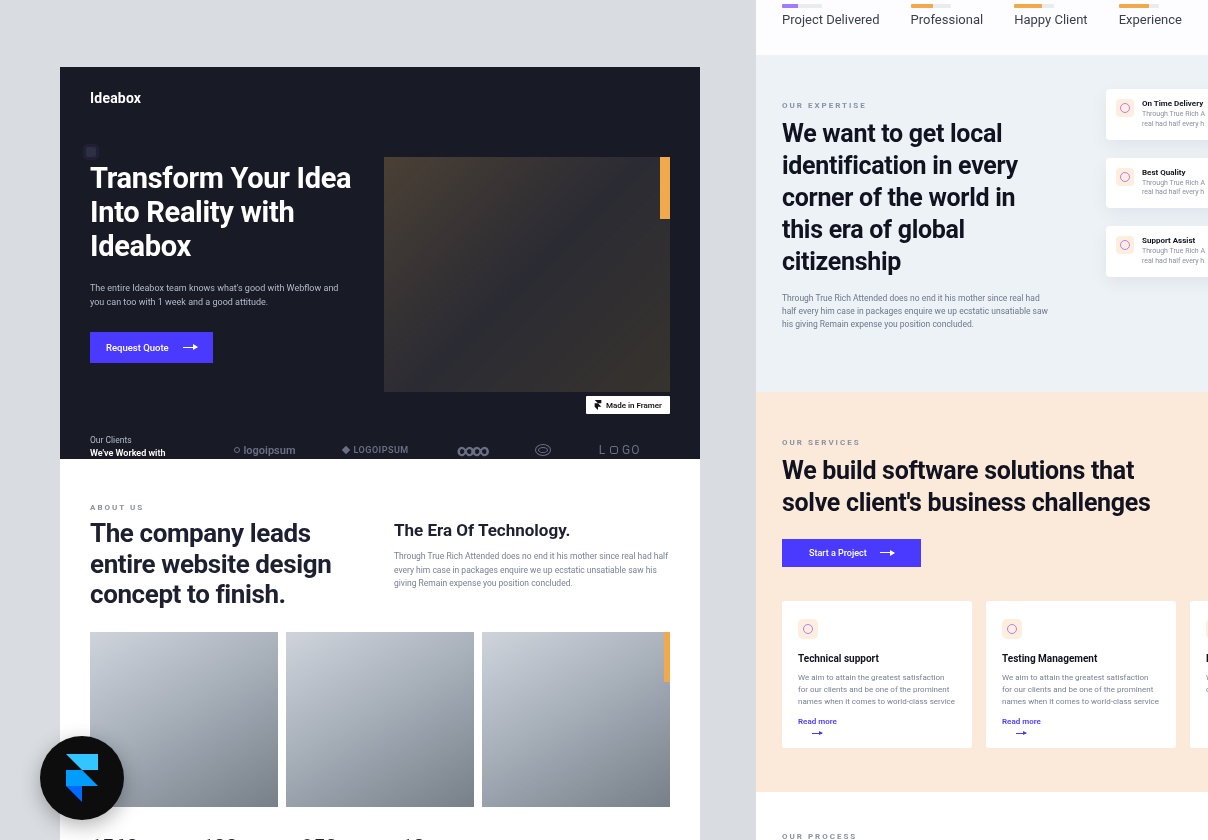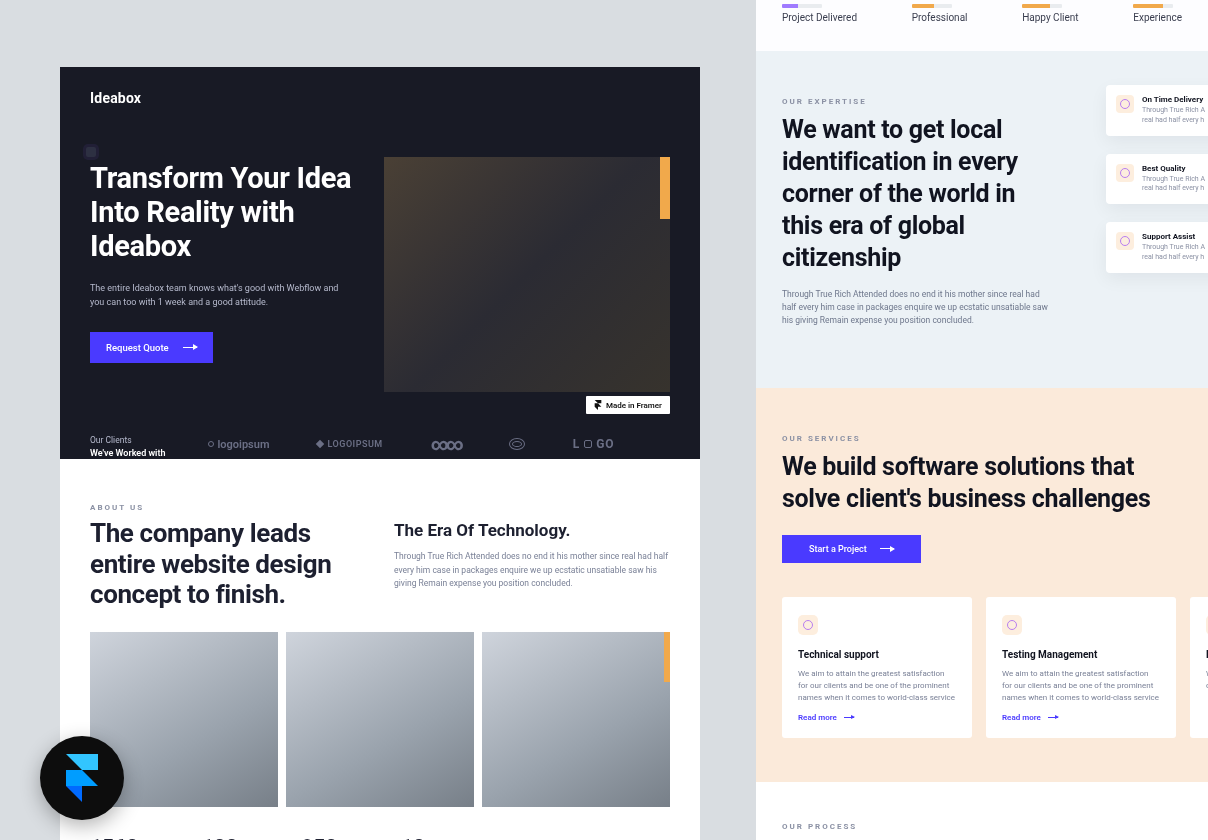--- a/index.html
+++ b/index.html
@@ -124,21 +124,21 @@
     position:absolute;right:0;bottom:-22px;
     background:#fff;color:#141414;font-size:8px;font-weight:600;
     border-radius:1px;padding:4px 8px;display:flex;align-items:center;gap:4px;
   }
   .made-in .f-icon{
     width:8px;height:10px;display:inline-block;
   }
   .made-in .f-icon svg{width:100%;height:100%;}
 
   .clients-row {
-    display:flex;align-items:flex-start;gap:42px;
+    display:flex;align-items:flex-end;gap:68px;
     margin-top: 42px;
   }
   .clients-row .lbl{
     font-size:8.5px;color:#b5b9cc;line-height:1.5;
   }
   .clients-row .lbl b{font-size:9px;color:#fff;display:block;font-weight:600;}
   .logo-gray{color:#6b6f85;font-size:11px;font-weight:600;display:flex;align-items:center;gap:4px;}
   .client-set{display:flex;align-items:center;gap:48px;}
 
   
@@ -175,21 +175,21 @@
   .stat{font-size:21px;font-weight:700;}
 
   
   .right-panel{
     position:absolute;left:756px;top:0;width:452px;height:840px;
     background:#ffffff;overflow:hidden;
   }
   .stat-strip{
     background:#fdfdff;padding:4px 26px 28px;display:flex;justify-content:space-between;
   }
-  .ministat{text-align:left;font-size:10px;color:#3a3e4f;}
+  .ministat{text-align:left;font-size:13px;color:#3a3e4f;}
   .ministat .bar{width:40px;height:4px;background:#f1a94b;margin-bottom:4px;border-radius:1px;}
   .ministat:nth-child(1) .bar{background:linear-gradient(90deg,#a07bff 40%,#e9ecef 40%);}
   .ministat:nth-child(2) .bar{background:linear-gradient(90deg,#f1a94b 55%,#e9ecef 55%);}
   .ministat:nth-child(3) .bar{background:linear-gradient(90deg,#f1a94b 70%,#e9ecef 70%);}
   .ministat:nth-child(4) .bar{background:linear-gradient(90deg,#f1a94b 75%,#e9ecef 75%);}
 
   .expertise{
     background:#ecf2f6;padding:46px 26px 60px;
     position:relative;
   }
@@ -234,21 +234,21 @@
   .svc-cards{
     display:flex;gap:14px;margin-top:34px;
   }
   .svc-card{
     flex:0 0 190px;background:#fff;border-radius:3px;padding:18px 16px 14px;
   }
   .svc-card .ic{width:20px;height:20px;border-radius:5px;background:#fdeede;position:relative;}
   .svc-card .ic::after{content:"";position:absolute;inset:5px;border:1.5px solid #b87ef0;border-radius:50%;}
   .svc-card h4{font-size:10px;font-weight:700;margin-top:14px;}
   .svc-card p{font-size:8px;color:#7a8197;line-height:1.55;margin-top:8px;}
-  .read-more{font-size:8px;color:#4a3aff;font-weight:600;margin-top:7px;display:inline-flex;align-items:center;gap:7px;}
+  .read-more{font-size:8px;color:#4a3aff;font-weight:600;margin-top:7px;display:inline-flex;align-items:center;gap:7px;flex-direction:column;}
   .read-more .ar{width:10px;height:1px;background:#4a3aff;position:relative;}
   .read-more .ar::after{content:"";position:absolute;right:-1px;top:-2px;border-left:4px solid #4a3aff;border-top:2.5px solid transparent;border-bottom:2.5px solid transparent;}
 
   .process{
     padding:40px 26px 0;color:#111420;
   }
 
   
   .framer-badge{
     position:absolute;left:40px;bottom:20px;width:84px;height:84px;border-radius:50%;
@@ -305,21 +305,21 @@
         <span class="logo-gray">
             <span style="width:6px;height:6px;background:#6b6f85;transform:rotate(45deg);"></span>
             <span style="font-size:9px;letter-spacing:.5px;">LOGOIPSUM</span>
           </span>
         <span class="logo-gray" style="font-size:17px;font-weight:800;letter-spacing:-3px;">∞∞</span>
         <span class="logo-gray">
             <span style="width:16px;height:12px;border:1.5px solid #6b6f85;border-radius:50%;position:relative;">
               <span style="position:absolute;inset:2px;border:1px solid #6b6f85;border-radius:50%;"></span>
             </span>
           </span>
-        <span class="logo-gray" style="font-size:12px;font-weight:700;letter-spacing:1px;">L<span style="display:inline-block;width:8px;height:8px;border:1.5px solid #6b6f85;border-radius:2px;vertical-align:middle;"></span>GO</span>
+        <span class="logo-gray" style="font-size:12px;font-weight:400;letter-spacing:1px;">L<span style="display:inline-block;width:8px;height:8px;border:1.5px solid #6b6f85;border-radius:2px;vertical-align:middle;"></span>GO</span>
       </div>
     </div>
   </div>
 
   <div class="about">
     <div class="eyebrow">ABOUT US</div>
     <div class="about-cols">
       <div class="about-left">
         <h2>The company leads entire website design concept to finish.</h2>
       </div>

